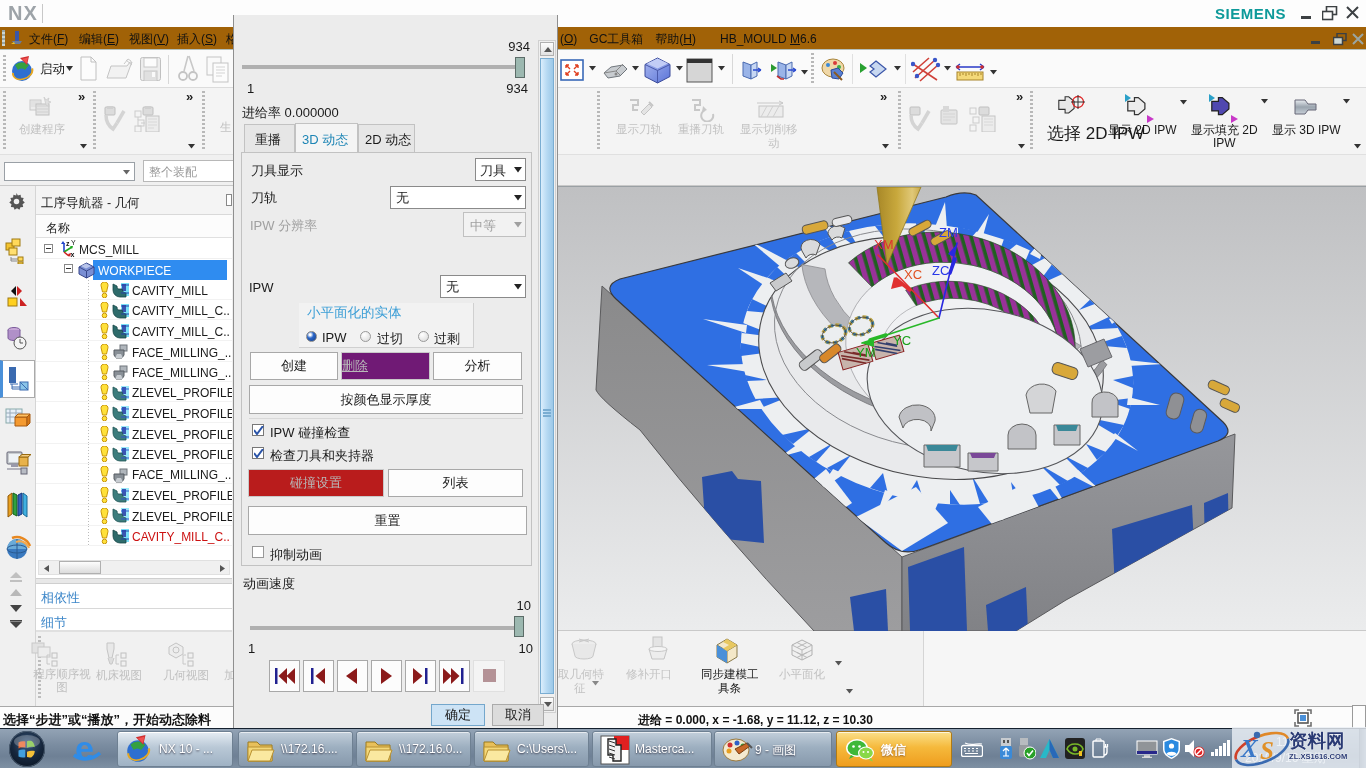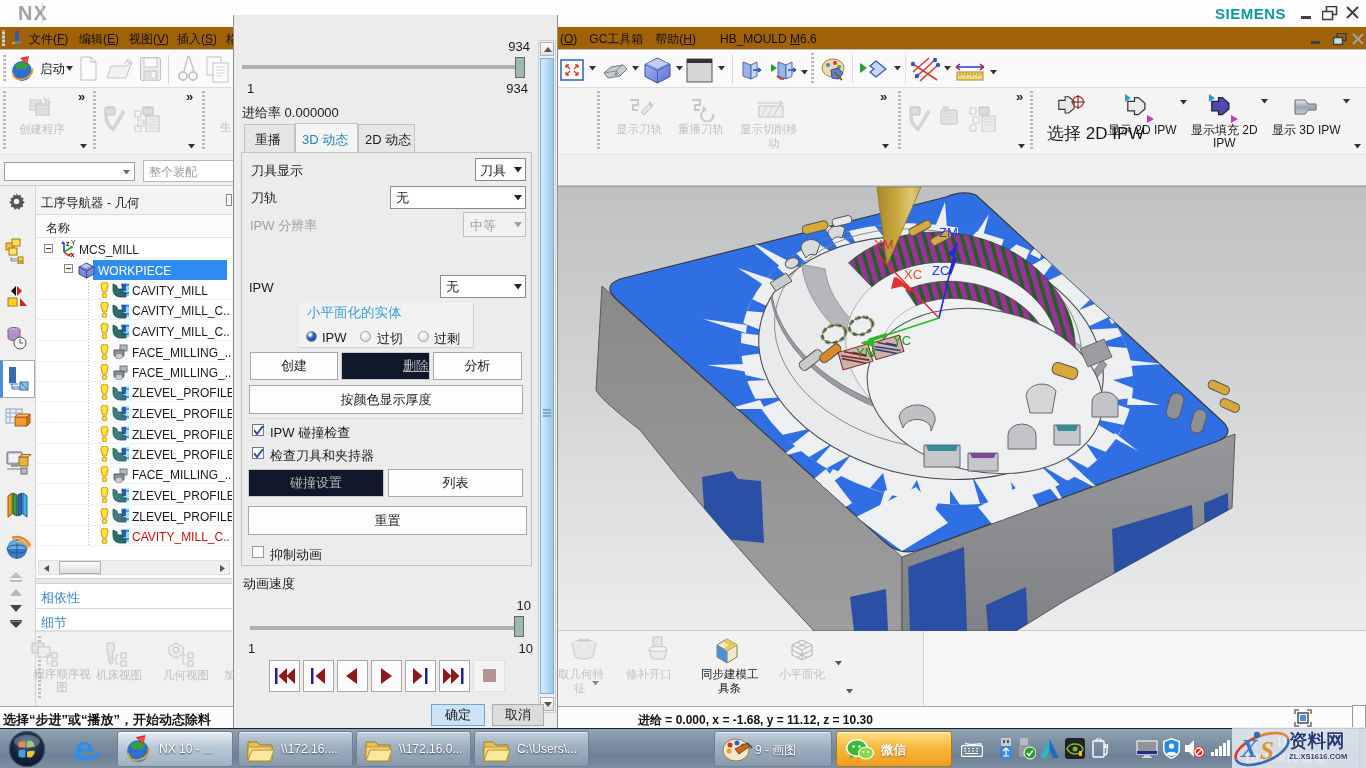--- a/index.html
+++ b/index.html
@@ -6,21 +6,21 @@
 html,body { width:1366px; height:768px; overflow:hidden; font-family:"Liberation Sans",sans-serif; }
 #root { position:absolute; left:0; top:0; width:1366px; height:768px; background:#f0f0f0; }
 .abs { position:absolute; }
 .txt { white-space:nowrap; }
 </style>
 </head>
 <body>
 <div id="root">
 
 <div class="abs" id="titlebar" style="left:0;top:0;width:1366px;height:27px;background:#fdfdfd;">
-  <div class="abs txt" style="left:8px;top:2px;font-size:20px;font-weight:bold;color:#9da3a8;letter-spacing:1px;margin-left:10px;">NX</div>
+  <div class="abs txt" style="left:8px;top:2px;font-size:20px;font-weight:bold;color:#9da3a8;letter-spacing:1px;">NX</div>
   <div class="abs" style="left:42px;top:4px;width:1px;height:19px;background:#c8c8c8;"></div>
   <div class="abs txt" style="left:1215px;top:5px;font-size:15px;font-weight:bold;color:#0e9a9a;letter-spacing:0.5px;">SIEMENS</div>
   <div class="abs" style="left:1301px;top:16px;width:10px;height:3px;background:#3c4043;"></div>
   <svg class="abs" style="left:1322px;top:6px;" width="16" height="15">
         <rect x="4.5" y="0.5" width="10" height="8" fill="none" stroke="#3c4043" stroke-width="1.6"></rect>
         <rect x="0.5" y="5.5" width="10" height="8" fill="#fdfdfd" stroke="#3c4043" stroke-width="1.6"></rect>
       </svg>
   <svg class="abs" style="left:1346px;top:6px;" width="13" height="13">
         <path d="M1 1 L12 12 M12 1 L1 12" stroke="#3c4043" stroke-width="2"></path>
       </svg>
@@ -946,36 +946,36 @@
   <div class="abs" style="left:65px;top:288px;width:175px;height:45px;background:#f2f2f2;border-right:1px solid #d0d0d0;border-bottom:1px solid #d0d0d0;"></div>
   <div class="abs txt" style="left:73px;top:289px;color:#3b9ed6;font-size:13.5px;">小平面化的实体</div>
   <div class="abs" style="left:72px;top:316px;width:11px;height:11px;border-radius:50%;background:radial-gradient(circle at 35% 30%,#fff 0 10%,#2a66c8 40%,#123c86);border:1px solid #888;"></div>
   <div class="abs txt" style="left:88px;top:315px;">IPW</div>
   <div class="abs" style="left:126px;top:316px;width:11px;height:11px;border-radius:50%;background:radial-gradient(circle at 35% 30%,#fff,#d8d8d8);border:1px solid #999;"></div>
   <div class="abs txt" style="left:143px;top:315px;">过切</div>
   <div class="abs" style="left:184px;top:316px;width:11px;height:11px;border-radius:50%;background:radial-gradient(circle at 35% 30%,#fff,#d8d8d8);border:1px solid #999;"></div>
   <div class="abs txt" style="left:200px;top:315px;">过剩</div>
 
   <div class="abs" style="left:16px;top:337px;width:88px;height:28px;background:#fdfdfd;border:1px solid #a8a8a8;text-align:center;"><span style="line-height:26px;">创建</span></div>
-  <div class="abs" style="left:107px;top:337px;width:89px;height:28px;background:#0f172a;border:1px solid #c8c8c8;text-align:right;color:#b8b8b8;text-decoration:underline;"><span style="line-height:26px;">删除</span></div>
+  <div class="abs" style="left:107px;top:337px;width:89px;height:28px;background:#701a75;border:1px solid #c8c8c8;text-align:left;color:#b8b8b8;text-decoration:underline;"><span style="line-height:26px;">删除</span></div>
   <div class="abs" style="left:199px;top:337px;width:89px;height:28px;background:#fdfdfd;border:1px solid #a8a8a8;text-align:center;"><span style="line-height:26px;">分析</span></div>
   <div class="abs" style="left:15px;top:370px;width:274px;height:29px;background:#fdfdfd;border:1px solid #a8a8a8;text-align:center;"><span style="line-height:27px;margin-top:8px;">按颜色显示厚度</span></div>
   <div class="abs" style="left:15px;top:403px;width:274px;height:1px;background:#d8d8d8;"></div>
 
   <div class="abs" style="left:18px;top:409px;width:12px;height:12px;background:#fff;border:1px solid #777;"></div>
   <svg class="abs" style="left:20px;top:411px;" width="10" height="9">
         <path d="M0 4 l3 4 L9 0" fill="none" stroke="#2a54a8" stroke-width="2"></path>
       </svg>
   <div class="abs txt" style="left:36px;top:409px;">IPW 碰撞检查</div>
   <div class="abs" style="left:18px;top:432px;width:12px;height:12px;background:#fff;border:1px solid #777;"></div>
   <svg class="abs" style="left:20px;top:434px;" width="10" height="9">
         <path d="M0 4 l3 4 L9 0" fill="none" stroke="#2a54a8" stroke-width="2"></path>
       </svg>
   <div class="abs txt" style="left:36px;top:432px;">检查刀具和夹持器</div>
-  <div class="abs" style="left:14px;top:454px;width:136px;height:28px;background:#0f172a;border:1px solid #c8c8c8;text-align:center;color:#b8b8b8;"><span style="line-height:26px;">碰撞设置</span></div>
+  <div class="abs" style="left:14px;top:454px;width:136px;height:28px;background:#b91c1c;border:1px solid #c8c8c8;text-align:center;color:#b8b8b8;"><span style="line-height:26px;">碰撞设置</span></div>
   <div class="abs" style="left:154px;top:454px;width:135px;height:28px;background:#fdfdfd;border:1px solid #a8a8a8;text-align:center;"><span style="line-height:26px;">列表</span></div>
   <div class="abs" style="left:14px;top:491px;width:279px;height:29px;background:#fdfdfd;border:1px solid #a8a8a8;text-align:center;"><span style="line-height:27px;">重置</span></div>
   <div class="abs" style="left:18px;top:531px;width:12px;height:12px;background:#fff;border:1px solid #999;"></div>
   <div class="abs txt" style="left:36px;top:531px;">抑制动画</div>
 
   <div class="abs txt" style="left:9px;top:560px;">动画速度</div>
   <div class="abs txt" style="left:267px;top:583px;width:30px;text-align:right;">10</div>
   <div class="abs" style="left:16px;top:611px;width:274px;height:4px;background:#b0b0b0;"></div>
   <div class="abs" style="left:280px;top:601px;width:10px;height:21px;background:#9cb8b0;border:1px solid #5c6c68;"></div>
   <div class="abs txt" style="left:14px;top:626px;">1</div>
@@ -1071,20 +1071,29 @@
   </div>
   <div class="abs" style="left:474px;top:2px;width:115px;height:36px;border-radius:3px;background:linear-gradient(#c3cfdb,#9dafc0 45%,#8799ac);border:1px solid #6e8092;box-shadow:inset 0 1px 0 rgba(255,255,255,.6);">
     <svg class="abs" style="left:7px;top:4px;" width="30" height="28">
           <path d="M2 6 h9 l3 3 h12 v16 h-24z" fill="#e8c05a" stroke="#9a7a20"></path>
           <path d="M2 11 h24 v14 h-24z" fill="#f4d878" stroke="#b89030"></path>
           <path d="M2 25 l4-11 h22 l-4 11z" fill="#fae8a0" stroke="#b89030"></path>
         </svg>
     <div class="abs txt" style="left:42px;top:10px;font-size:12px;color:#fff;text-shadow:0 1px 2px #334;">C:\Users\...</div>
   </div>
 
+  <div class="abs" style="left:592px;top:2px;width:120px;height:36px;border-radius:3px;background:linear-gradient(#c3cfdb,#9dafc0 45%,#8799ac);border:1px solid #6e8092;box-shadow:inset 0 1px 0 rgba(255,255,255,.6);">
+    <svg class="abs" style="left:7px;top:3px;" width="30" height="30">
+          <rect x="1" y="1" width="28" height="28" fill="#fff" stroke="#555"></rect>
+          <rect x="14" y="1" width="15" height="14" fill="#e02020"></rect>
+          <path d="M8 4 h8 v6 h5 v16 h-8 v-6 h-5z" fill="#f0f0f0" stroke="#222" stroke-width="1.4"></path>
+          <path d="M9 6 l6 2 m-6 2 l6 2 m-6 2 l6 2 m-6 2 l6 2 m-6 2 l6 2" stroke="#333"></path>
+        </svg>
+    <div class="abs txt" style="left:42px;top:10px;font-size:12px;color:#fff;text-shadow:0 1px 2px #334;">Masterca...</div>
+  </div>
 
   <div class="abs" style="left:714px;top:2px;width:118px;height:36px;border-radius:3px;background:linear-gradient(#c3cfdb,#9dafc0 45%,#8799ac);border:1px solid #6e8092;box-shadow:inset 0 1px 0 rgba(255,255,255,.6);">
     <svg class="abs" style="left:6px;top:3px;" width="32" height="30">
           <ellipse cx="15" cy="15" rx="13" ry="11" fill="#f4ead0" stroke="#9a7a40"></ellipse>
           <circle cx="9" cy="10" r="2.5" fill="#d03030"></circle>
           <circle cx="16" cy="8" r="2.5" fill="#3060c8"></circle>
           <circle cx="22" cy="11" r="2.5" fill="#30a040"></circle>
           <circle cx="8" cy="16" r="2.5" fill="#e8a020"></circle>
           <path d="M14 14 l12-6 3 3 -11 8z" fill="#c86828" stroke="#7a4010"></path>
           <path d="M26 8 l5 5" stroke="#555" stroke-width="2"></path>

